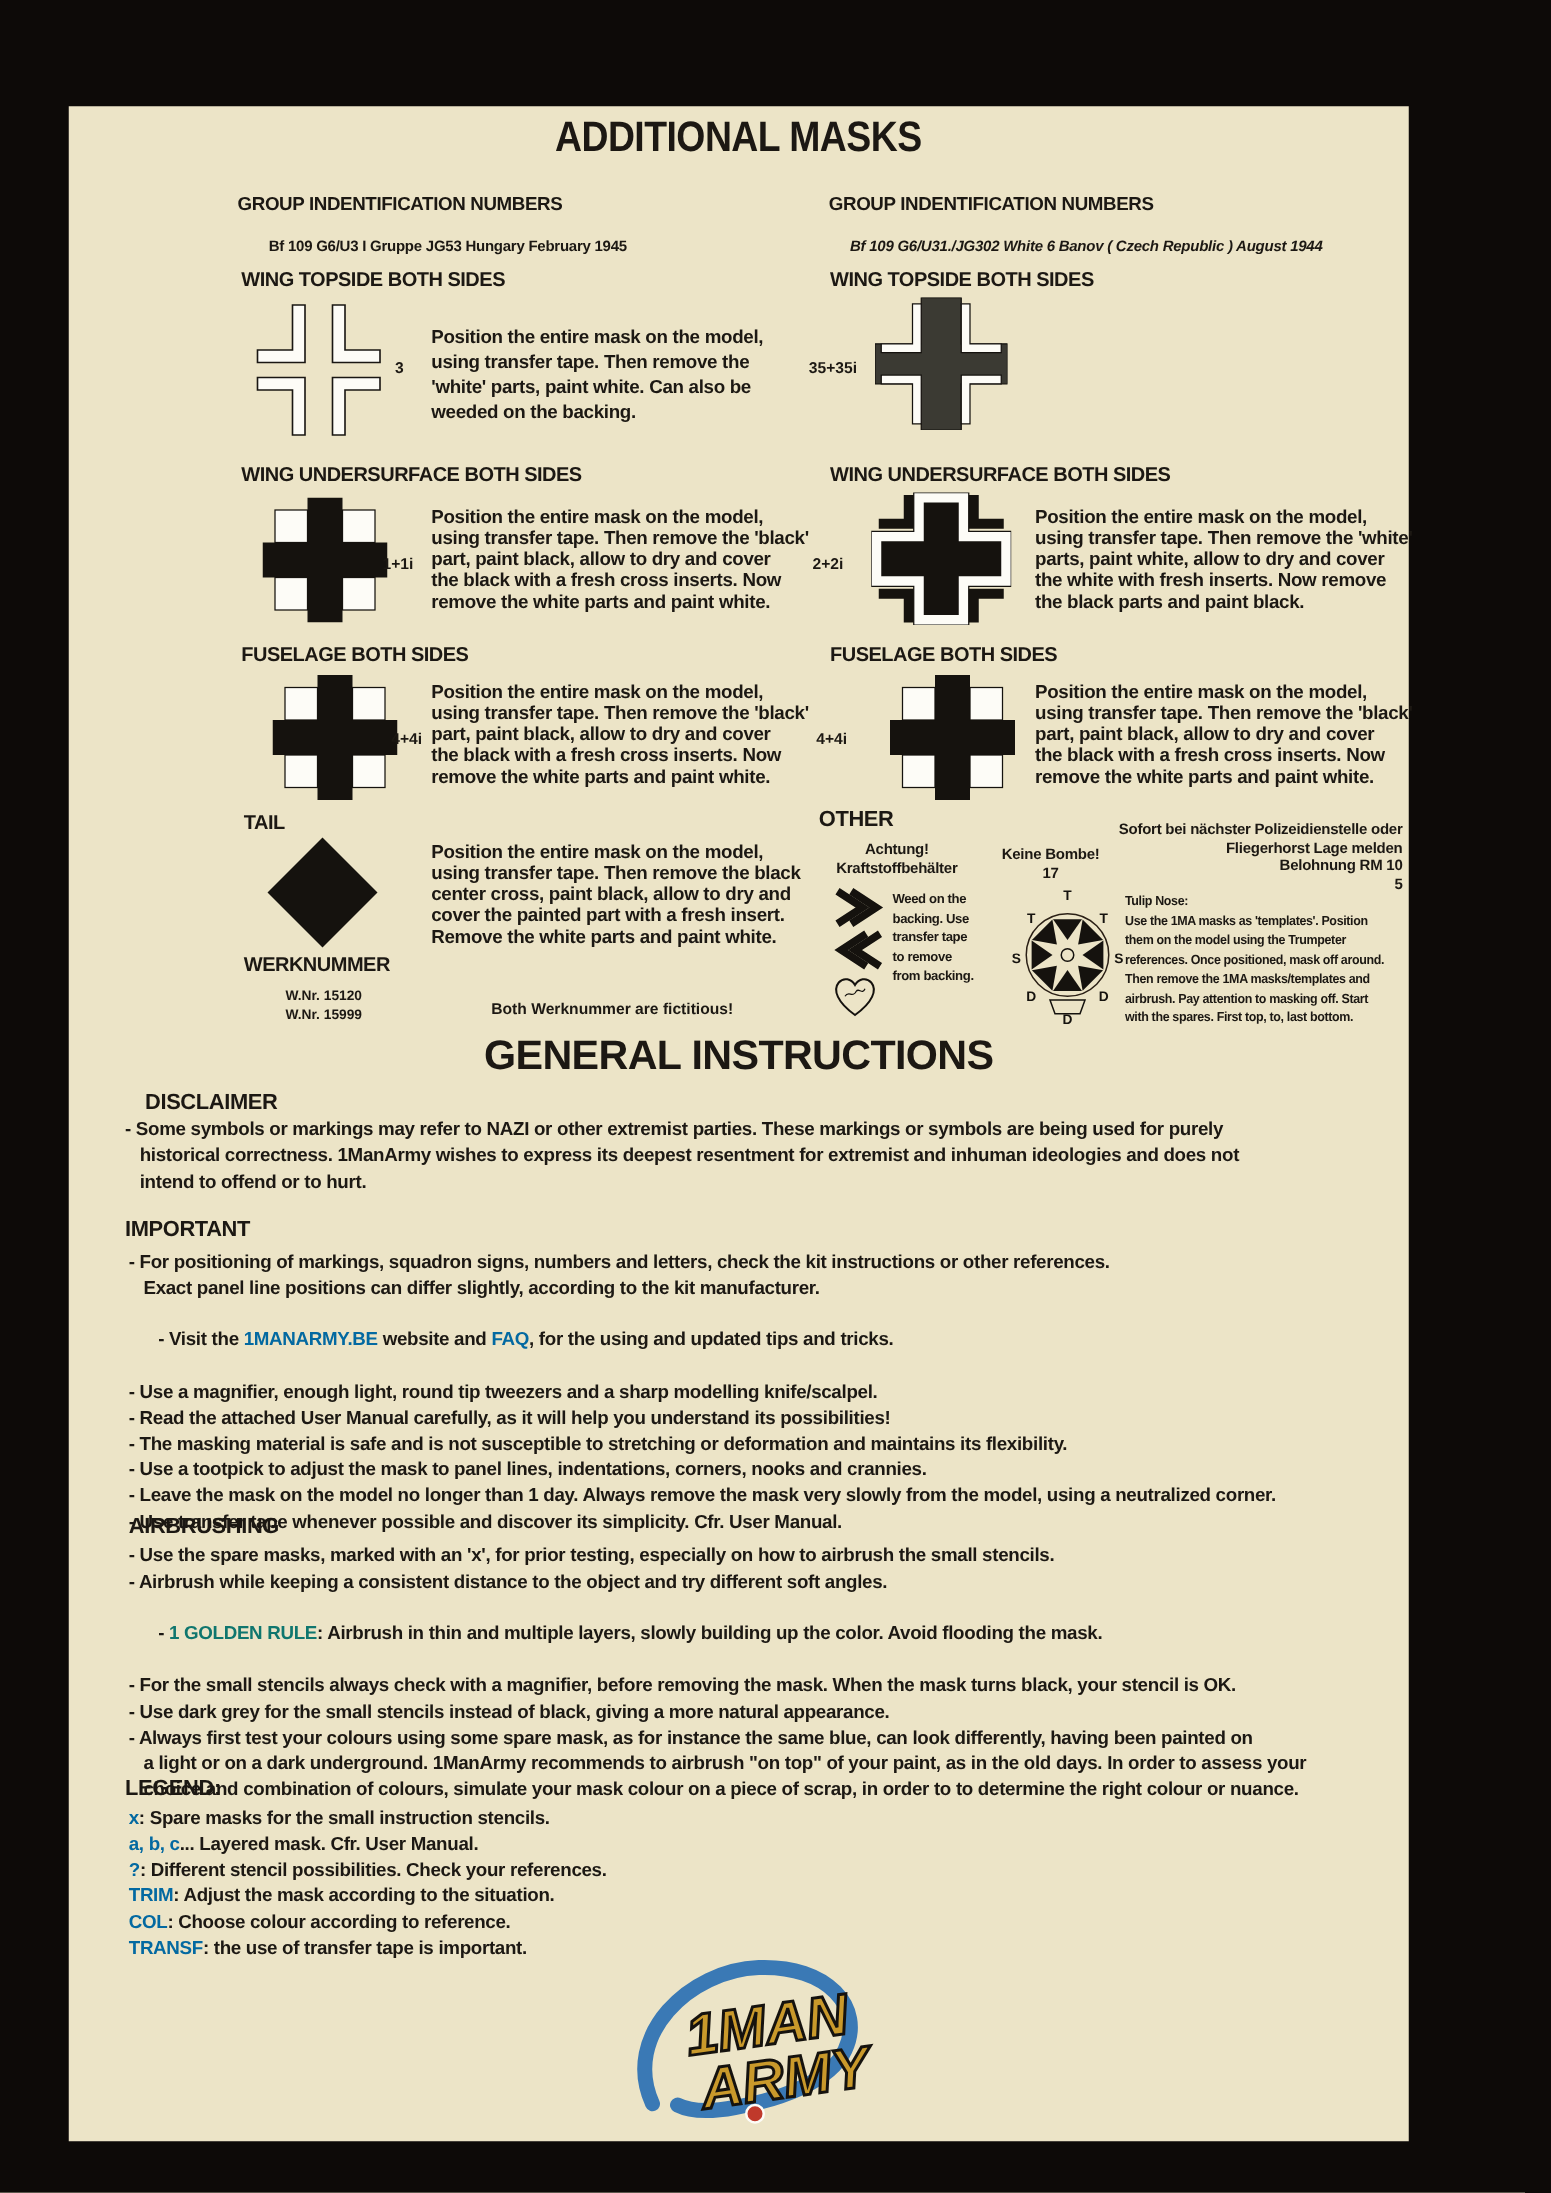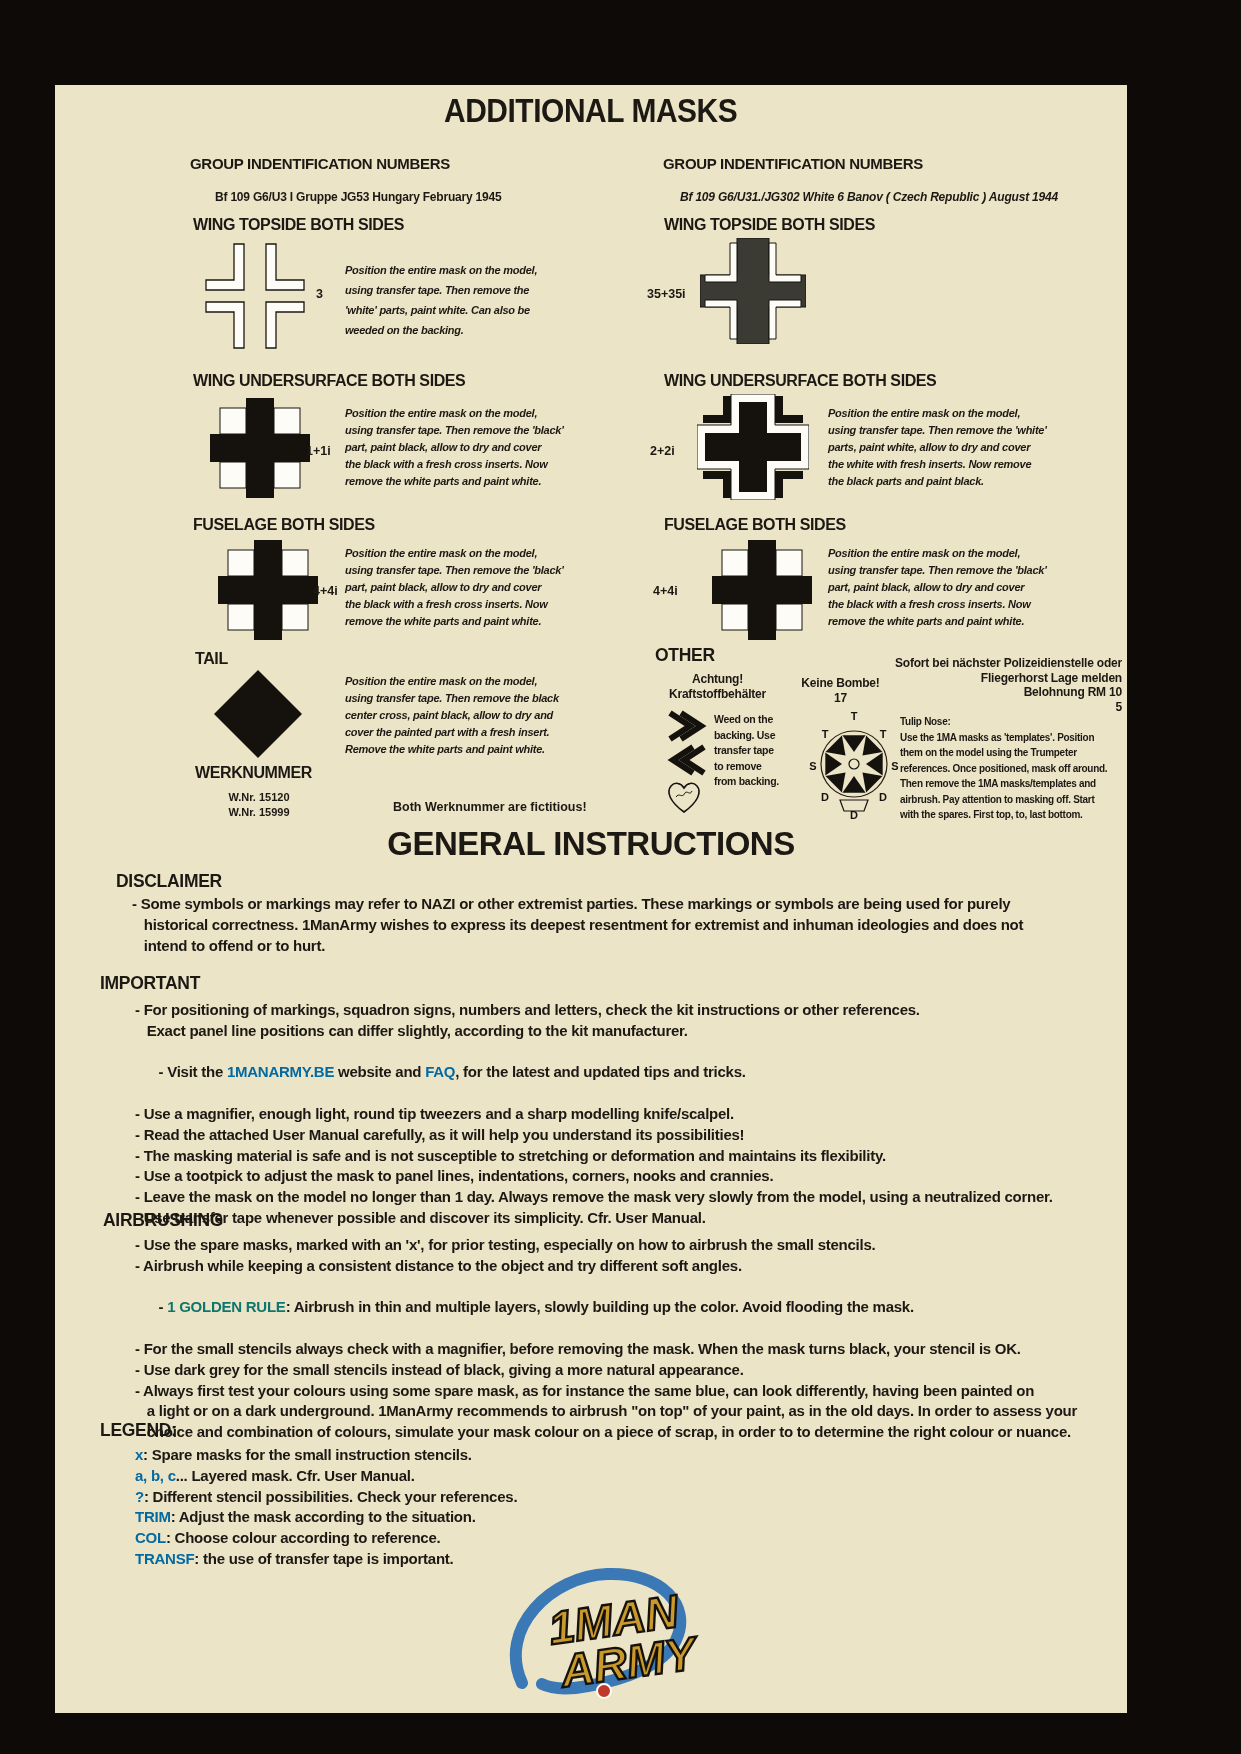--- a/index.html
+++ b/index.html
@@ -9,27 +9,27 @@
   .abs{position:absolute;}
   .center{text-align:center;}
   .h1{font-size:34px;font-weight:700;letter-spacing:-.5px;}
   .h2{font-size:33px;font-weight:700;letter-spacing:-.5px;}
   .h3{font-size:17.5px;font-weight:700;letter-spacing:-.3px;}
   .xc{display:inline-block;transform:scaleX(.88);transform-origin:center;}
   .grp{font-size:15px;font-weight:700;letter-spacing:-.3px;}
   .sec{font-size:16px;font-weight:700;letter-spacing:-.4px;}
   .sub{font-size:12px;font-weight:700;letter-spacing:-.2px;}
   .lbl{font-size:12.5px;font-weight:700;}
-  .tblock{font-size:11px;font-weight:700;line-height:17px;letter-spacing:-.25px;font-style:italic;}
+  .tblock{font-size:15px;font-weight:700;line-height:17px;letter-spacing:-.25px;}
   .tblock div{white-space:pre;}
   .lh20{line-height:20px;}
   .sml{font-size:12px;font-weight:700;line-height:14.5px;letter-spacing:-.2px;}
   .tiny{font-size:10.5px;font-weight:700;line-height:15.5px;letter-spacing:-.3px;}
   .gblock{font-size:15px;font-weight:700;line-height:20.8px;letter-spacing:-.25px;}
-  .gblock div{white-space:pre;margin-left:32px;}
+  .gblock div{white-space:pre;}
   .blue{color:#0369a1;}
   .red{color:#0f766e;}
   svg text{font-family:"Liberation Sans",sans-serif;}
 </style>
 </head>
 <body>
 
 <div class="page">
  <div class="sheet">
 
@@ -230,21 +230,21 @@
     <div>- Some symbols or markings may refer to NAZI or other extremist parties. These markings or symbols are being used for purely</div>
     <div>   historical correctness. 1ManArmy wishes to express its deepest resentment for extremist and inhuman ideologies and does not</div>
     <div>   intend to offend or to hurt.</div>
   </div>
 
   <div class="abs h3" style="left:45px;top:888px;">IMPORTANT</div>
   <div class="abs gblock" style="left:48px;top:915px;">
     <div>- For positioning of markings, squadron signs, numbers and letters, check the kit instructions or other references.</div>
     <div>   Exact panel line positions can differ slightly, according to the kit manufacturer.</div>
     <div>
-      <span>- Visit the </span><span class="blue">1MANARMY.BE</span><span> website and </span><span class="blue">FAQ</span><span>, for the latest and updated tips and tricks.</span>
+      <span>- Visit the </span><span class="blue">1MANARMY.BE</span><span> website and </span><span class="blue">FAQ</span><span>, for the using and updated tips and tricks.</span>
     </div>
     <div>- Use a magnifier, enough light, round tip tweezers and a sharp modelling knife/scalpel.</div>
     <div>- Read the attached User Manual carefully, as it will help you understand its possibilities!</div>
     <div>- The masking material is safe and is not susceptible to stretching or deformation and maintains its flexibility.</div>
     <div>- Use a tootpick to adjust the mask to panel lines, indentations, corners, nooks and crannies.</div>
     <div>- Leave the mask on the model no longer than 1 day. Always remove the mask very slowly from the model, using a neutralized corner.</div>
     <div>- Use transfer tape whenever possible and discover its simplicity. Cfr. User Manual.</div>
   </div>
 
   <div class="abs h3" style="left:48px;top:1125px;">AIRBRUSHING</div>

